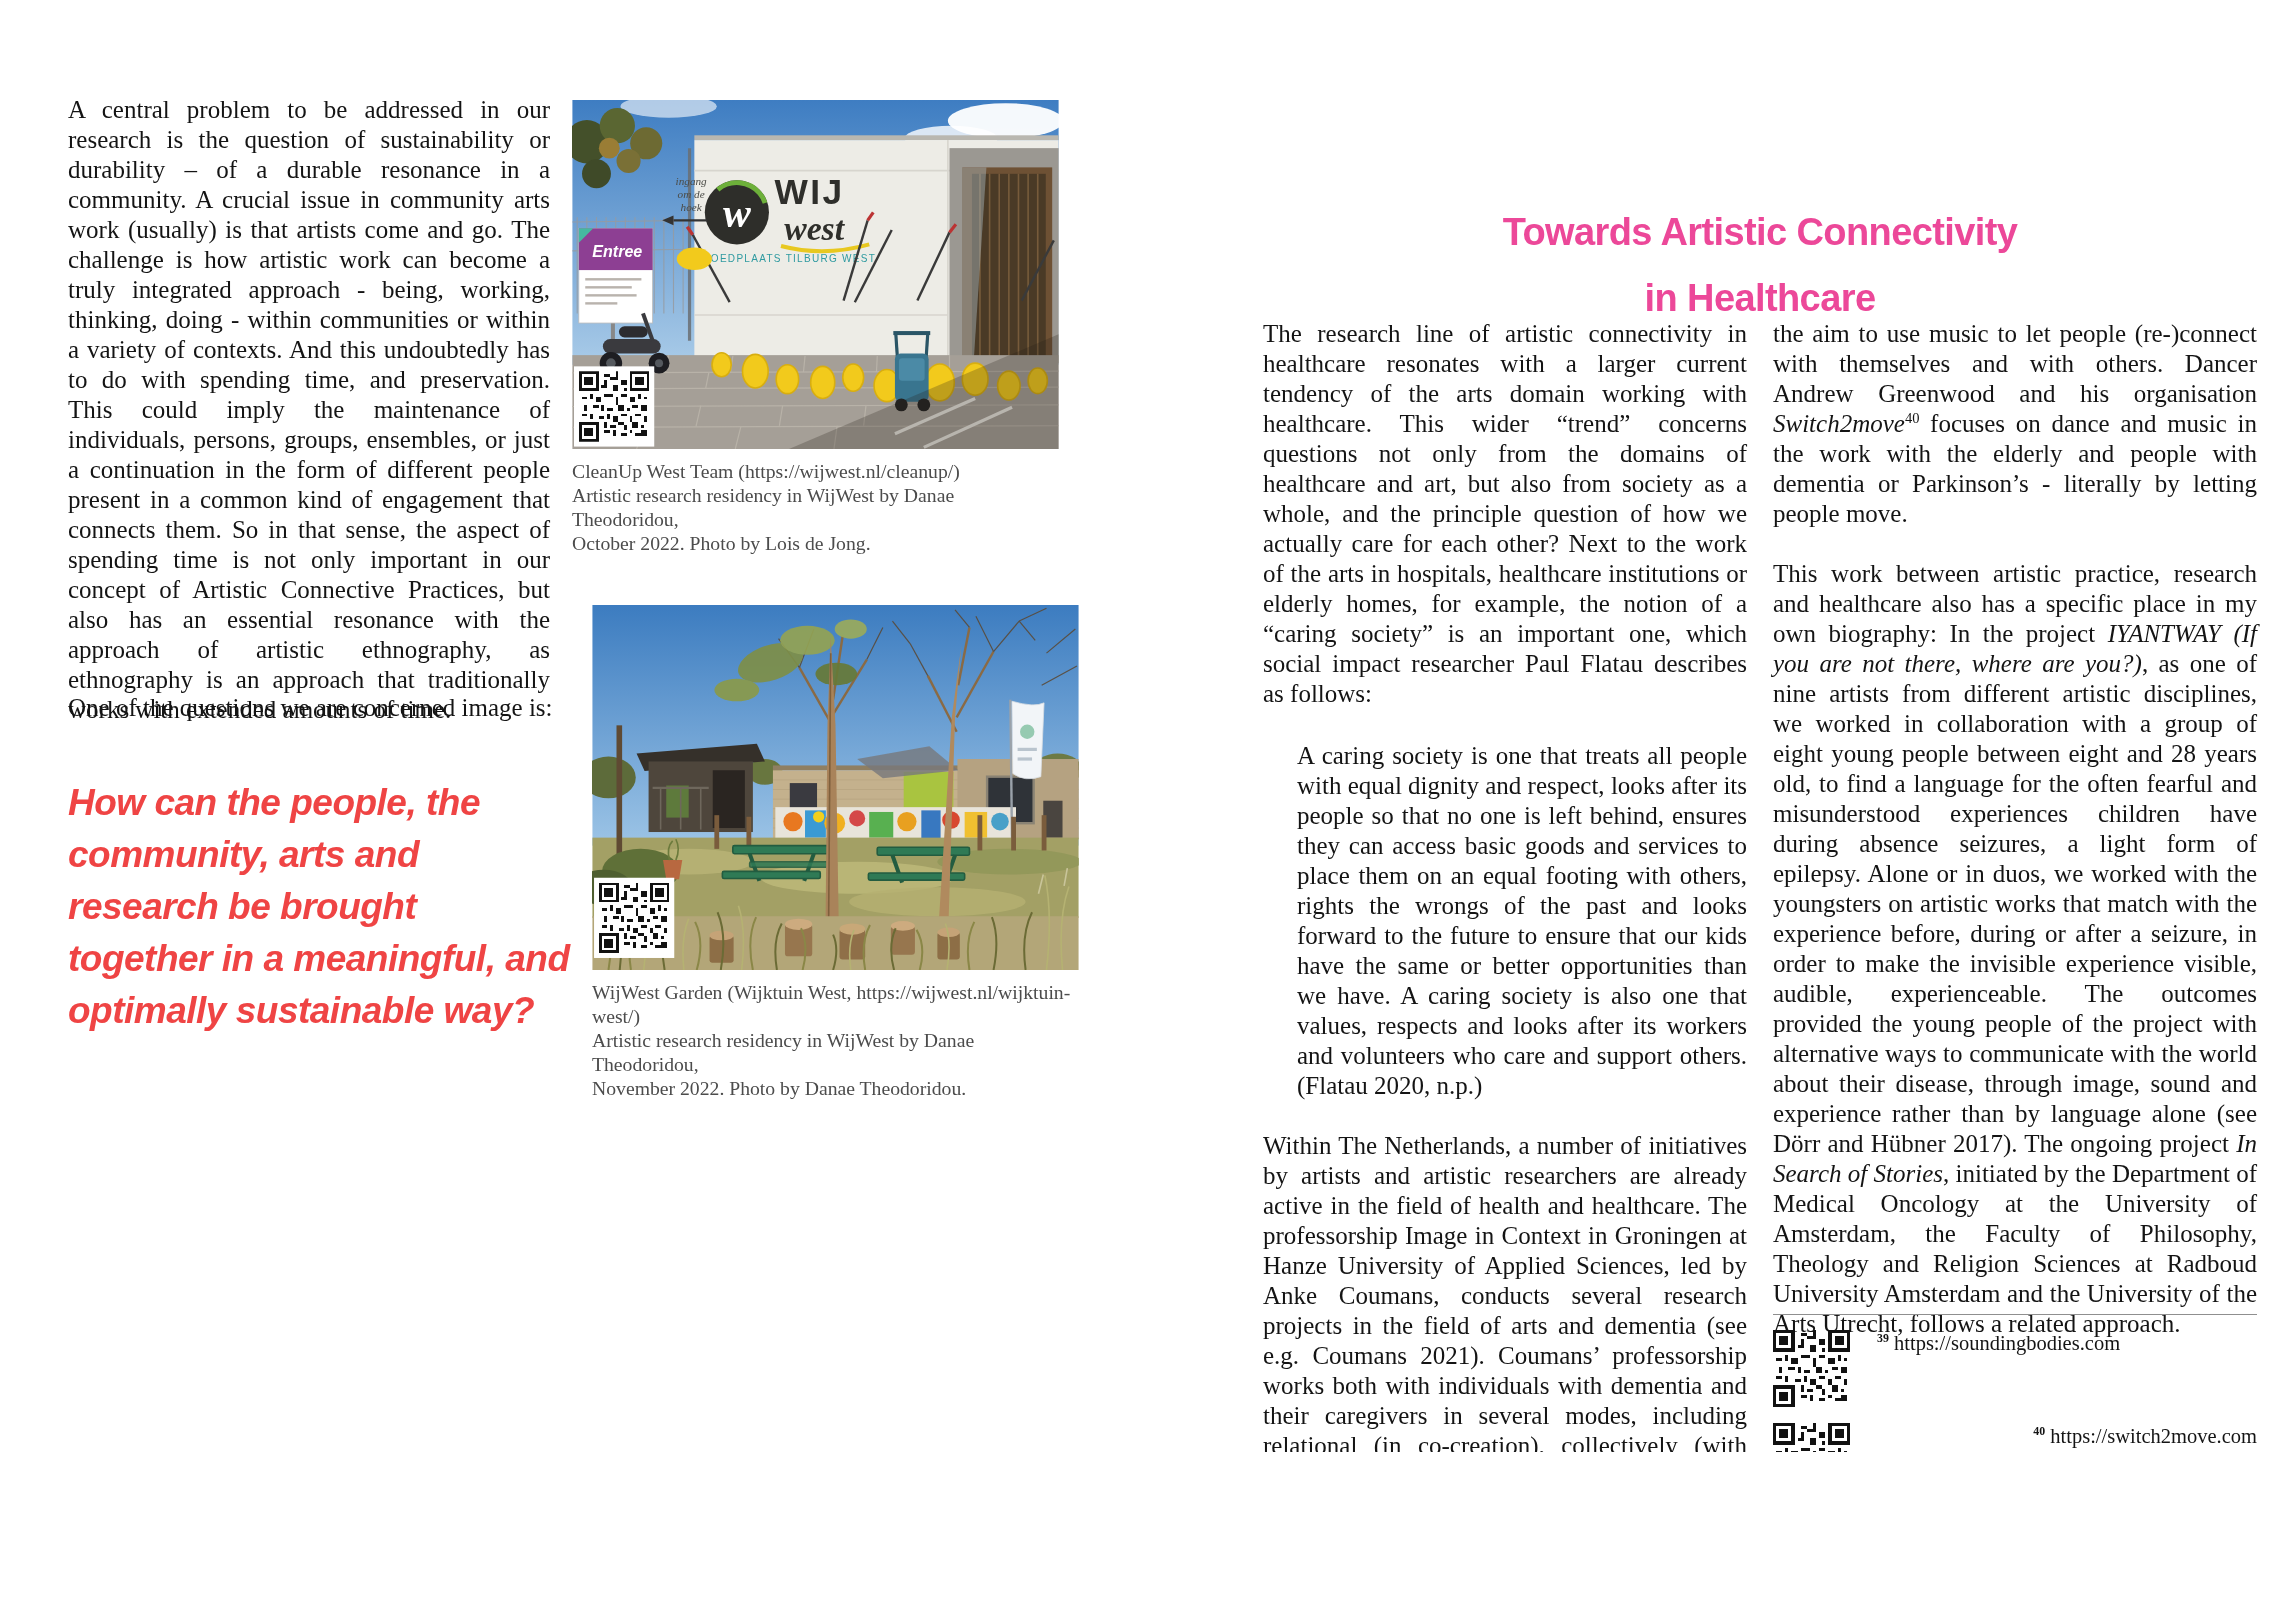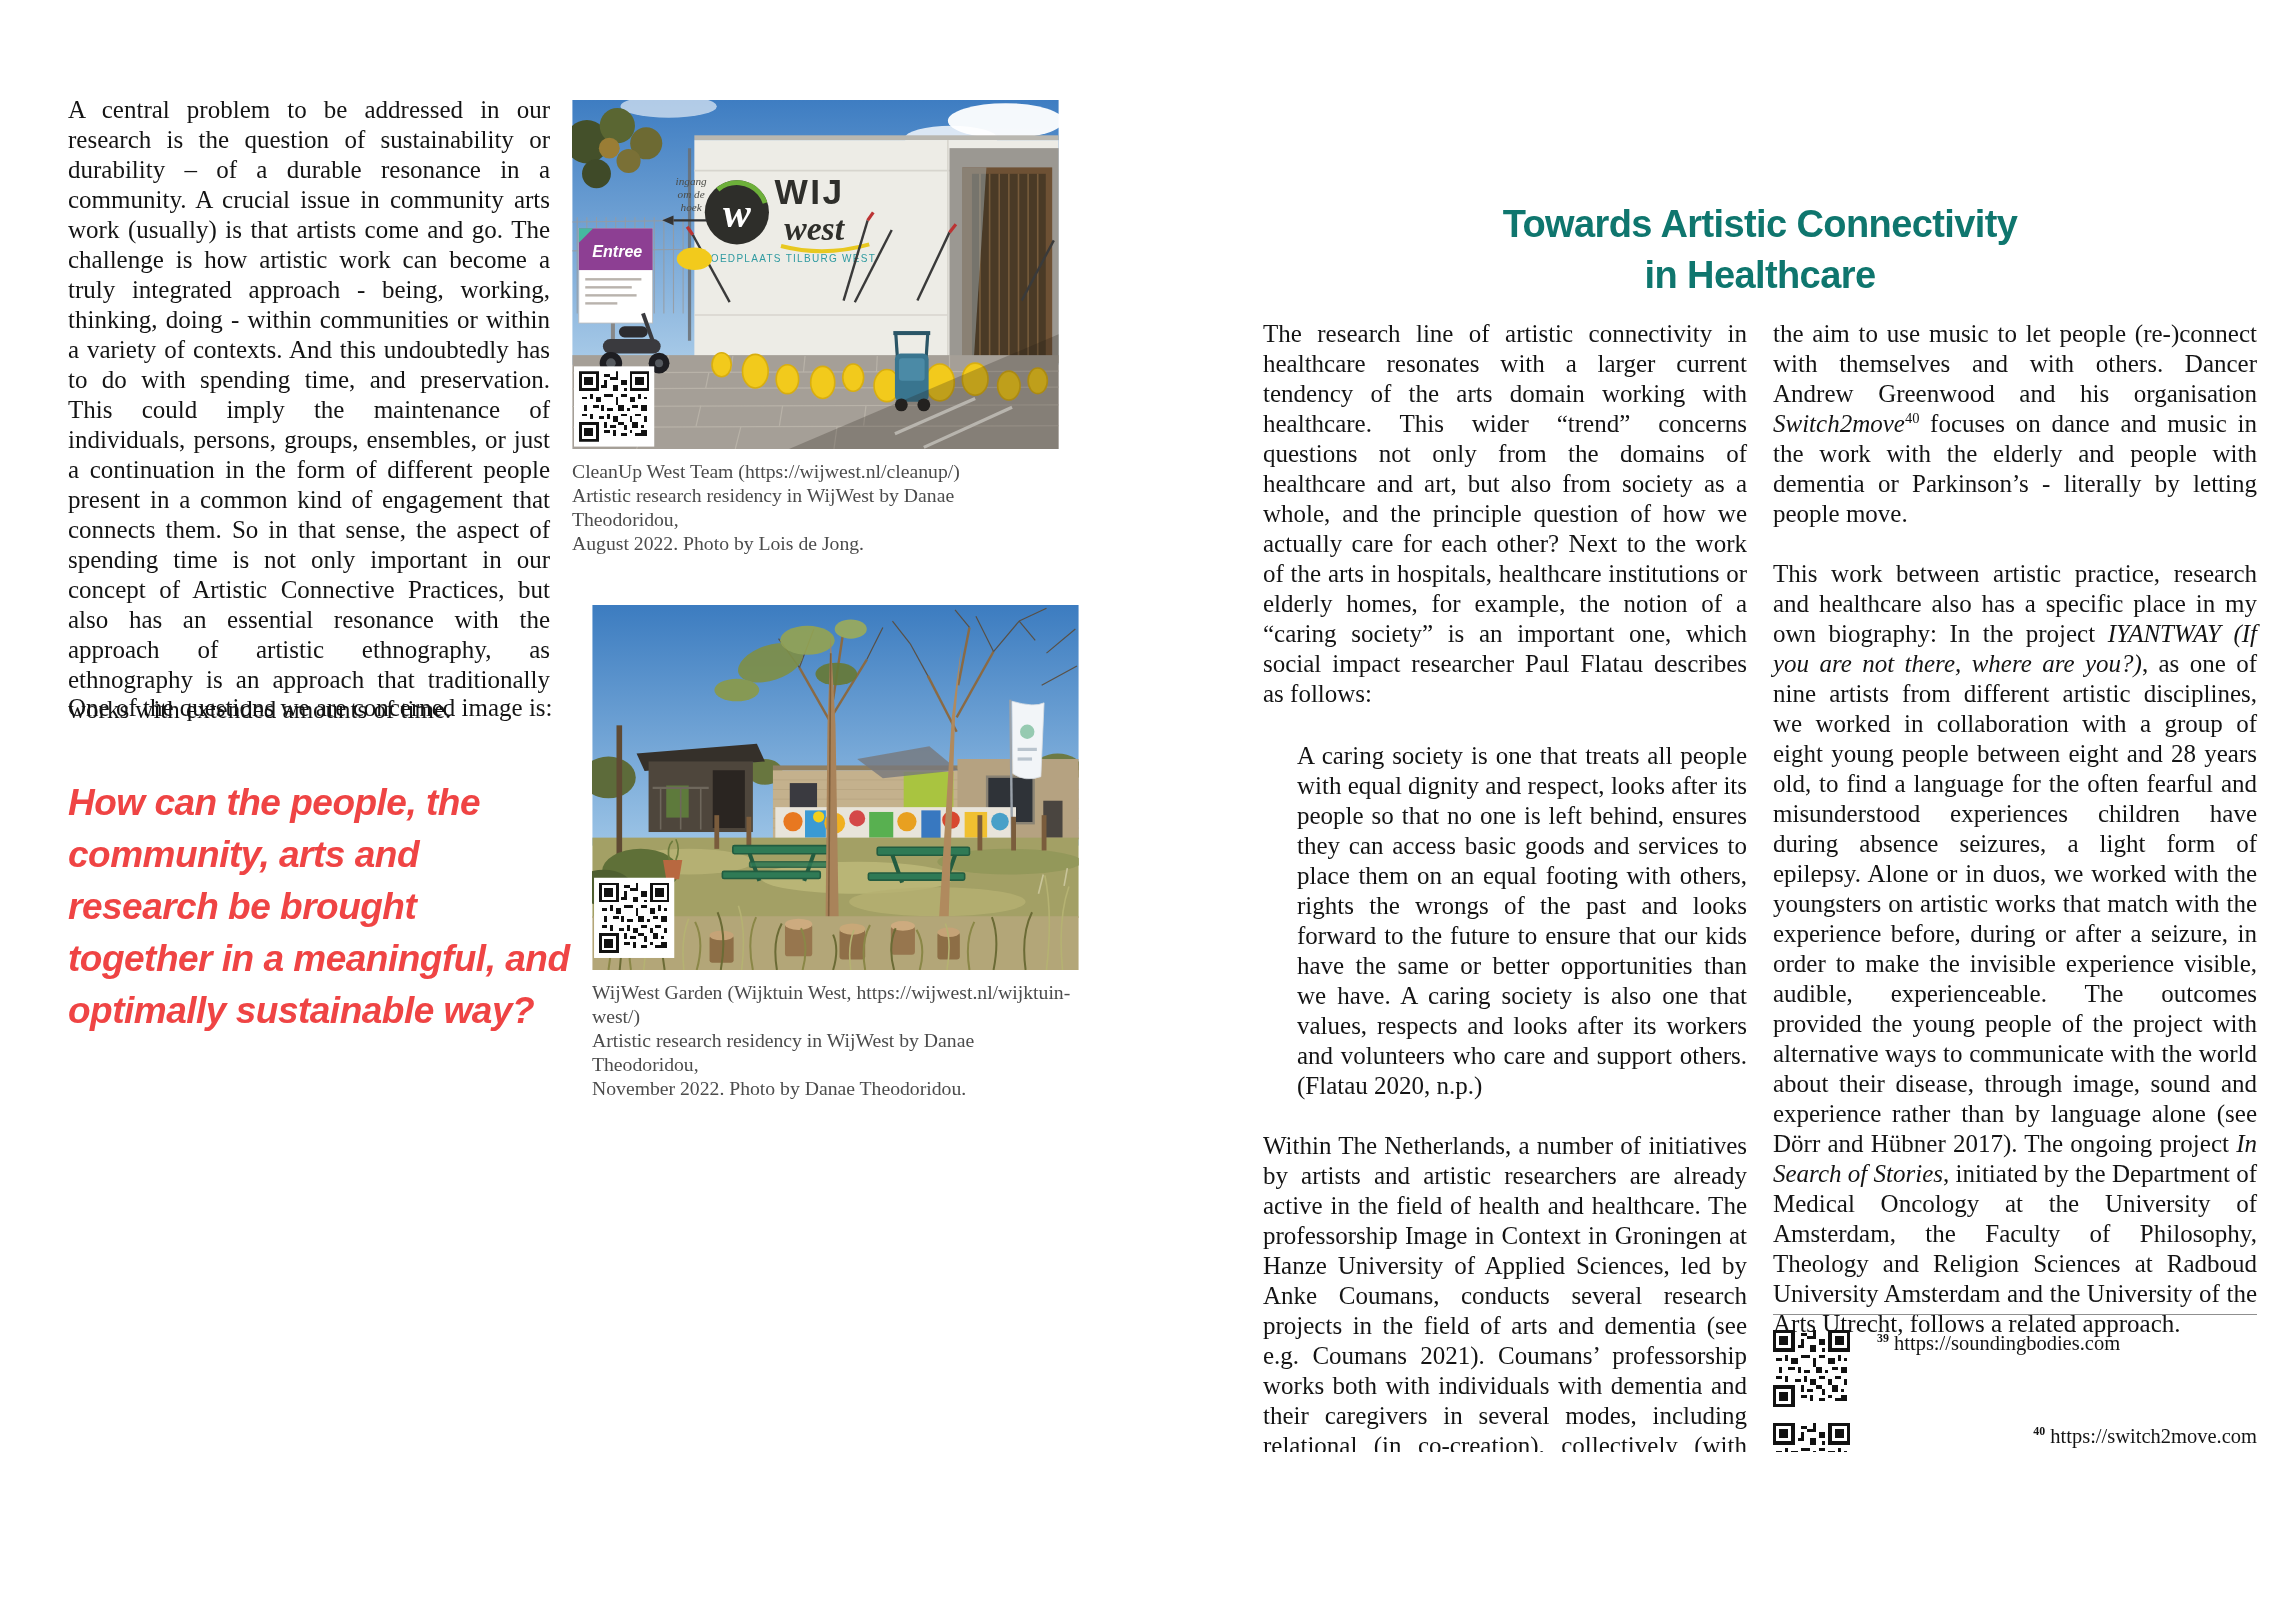--- a/index.html
+++ b/index.html
@@ -4,22 +4,22 @@
 <style>
   html,body{margin:0;padding:0;background:#ffffff;}
   .spread{position:relative;width:2295px;height:1452px;background:#fff;
           font-family:"Liberation Serif",serif;color:#141414;overflow:hidden;}
   .abs{position:absolute;}
   p{margin:0;}
   .body-text{font-size:25px;line-height:30px;text-align:justify;}
   .lead-in{font-size:25px;line-height:30px;}
   .question{font-family:"Liberation Sans",sans-serif;font-weight:700;font-style:italic;
             font-size:37px;line-height:52px;letter-spacing:-0.5px;color:#ef4444;}
-  .title{font-family:"Liberation Sans",sans-serif;font-weight:700;font-size:38px;line-height:51px;
-         text-align:center;white-space:pre-line;letter-spacing:-0.6px;color:#0f766e;}
+  .title{font-family:"Liberation Sans",sans-serif;font-weight:700;font-size:38px;line-height:66px;
+         text-align:center;white-space:pre-line;letter-spacing:-0.6px;color:#ec4899;}
   figure{margin:0;}
   .photo{display:block;}
   .caption{font-size:19.7px;line-height:24px;color:#4c4c4c;white-space:pre-line;margin-top:10.4px;}
   blockquote{margin:32px 14px 0 34px;}
   .quote-width{width:450px;}
   .col{position:absolute;top:319px;width:484px;}
   .para-gap{margin-top:30px;}
   sup{font-size:58%;vertical-align:super;line-height:0;}
   .pagenum{font-size:25px;color:#1a1a1a;}
   .fn-block{position:absolute;left:1773px;top:1314px;width:484px;}
@@ -315,21 +315,21 @@
 
         <polygon points="270,435 606,435 606,292" fill="rgba(40,32,22,0.25)"></polygon>
 
         <g>
           <rect x="2" y="332" width="100" height="100" fill="#ffffff"></rect>
           <use href="#qr" x="8" y="338" width="88" height="88"></use>
         </g>
       </svg>
       <figcaption class="caption" style="width:487px;">CleanUp West Team (https://wijwest.nl/cleanup/)
 Artistic research residency in WijWest by Danae Theodoridou,
-August 2022. Photo by Lois de Jong.</figcaption>
+October 2022. Photo by Lois de Jong.</figcaption>
     </figure>
 
     <figure class="abs" style="left:568px;top:605px;width:487px;padding-left:24px;">
       <svg class="photo" width="487" height="365" viewBox="0 0 606 455">
         <defs>
           <linearGradient id="sky2" x1="0" y1="0" x2="0" y2="1">
             <stop offset="0" stop-color="#3c7cc0"></stop>
               <stop offset="1" stop-color="#9cc4e6"></stop>
           </linearGradient>
         </defs>

